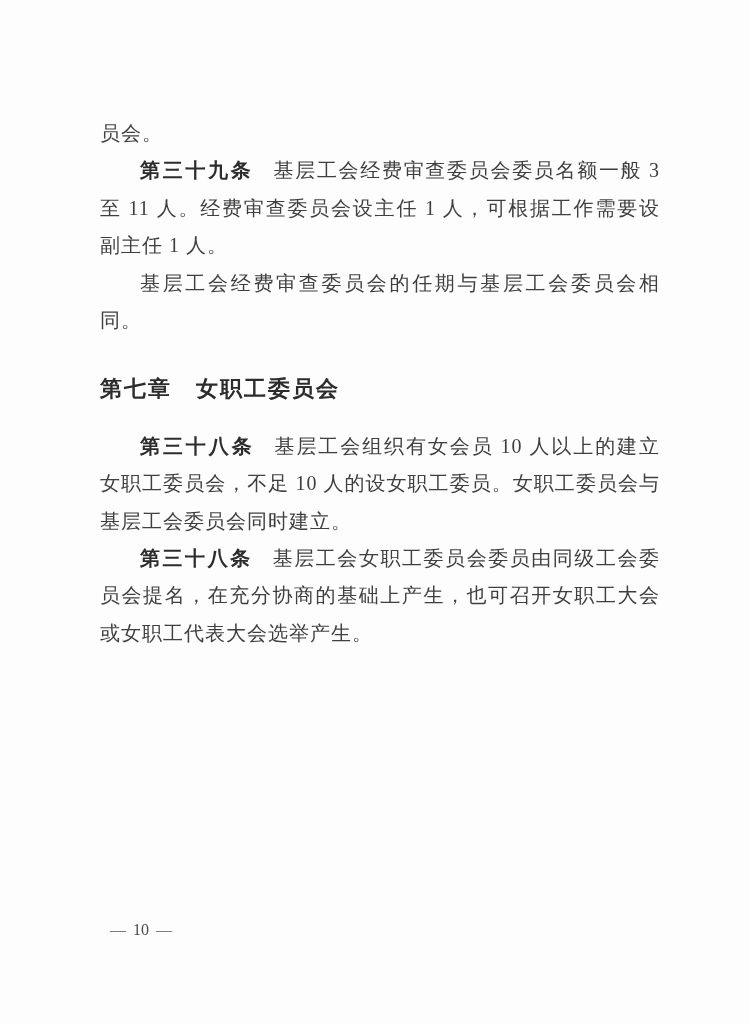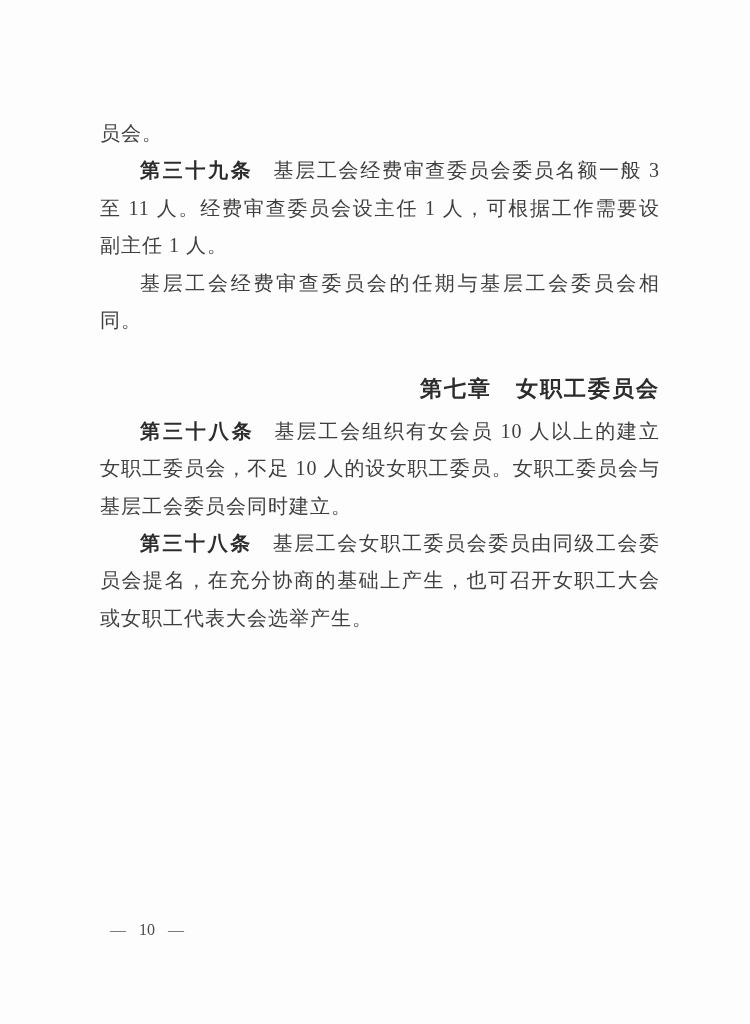--- a/index.html
+++ b/index.html
@@ -36,44 +36,44 @@
     text-indent: 0;
   }
   .term {
     font-family: "Liberation Sans", "DejaVu Sans", sans-serif;
     font-weight: bold;
     color: #2c2c2c;
     letter-spacing: 2px;
     margin-right: 20px;
   }
   .chapter-heading {
-    margin: 31px 0 5px 0;
+    margin: 31px 0 20px 0;
     font-family: Liberation Serif, serif;
     font-weight: bold;
     font-size: 22px;
     line-height: 37.4px;
     letter-spacing: 2px;
-    text-align: right;
+    text-align: left;
     text-indent: 0;
     color: #2c2c2c;
   }
   .page-footer {
     position: absolute;
     top: 920px;
     left: 110px;
     font-size: 16px;
     line-height: 20px;
     color: #555555;
     letter-spacing: 0;
   }
   .page-footer .dash {
     color: #666666;
   }
   .page-footer .pageno {
-    margin: 0 13px;
+    margin: 0 7px;
     color: #4a4a4a;
   }
 </style>
 </head>
 <body>
 
 <div class="page">
   <main class="content">
 
     <p class="para no-indent">员会。</p>

